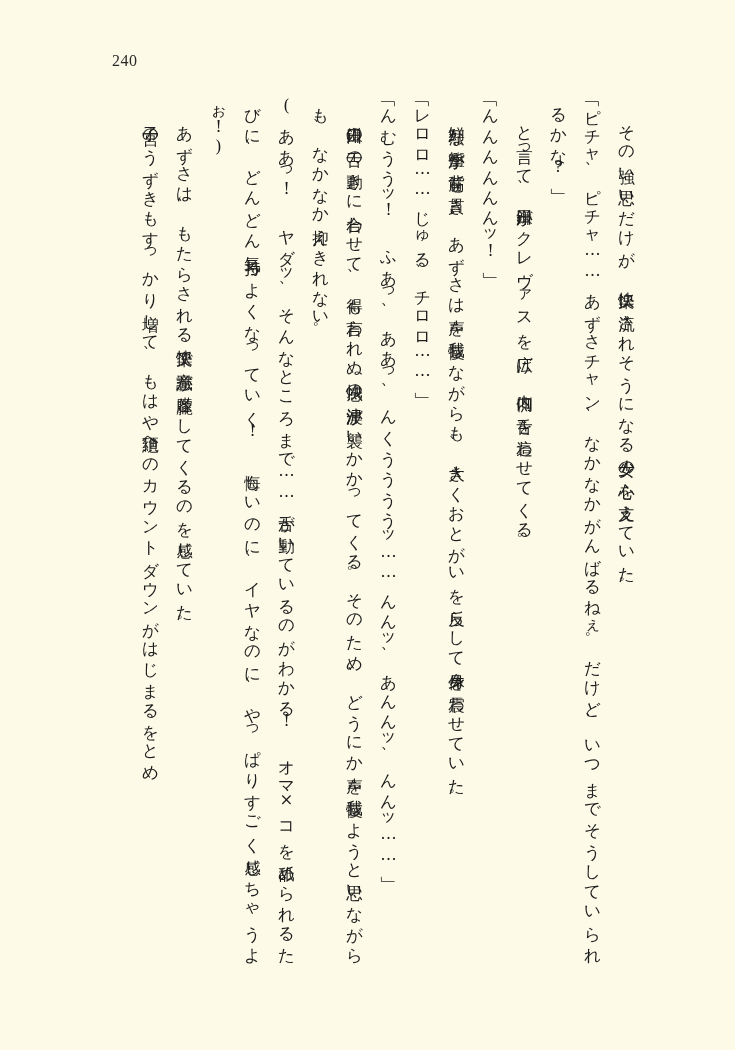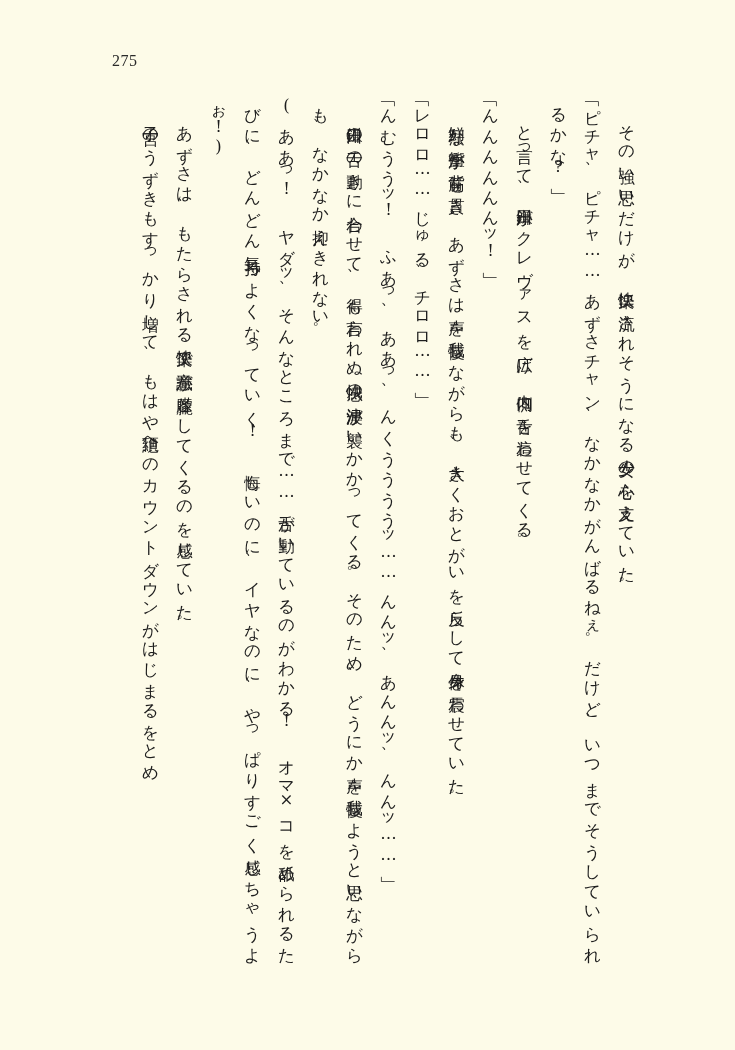--- a/index.html
+++ b/index.html
@@ -50,21 +50,21 @@
   }
   .noindent {
     text-indent: 0;
   }
 </style>
 </head>
 <body>
 
 <div class="page">
 
-  <div class="page-number">275</div>
+  <div class="page-number">240</div>
 
   <div class="text-body">
     <p class="noindent">　その強い思いだけが、快楽に流されそうになる少女の心を支えていた。</p>
     <p class="noindent">「ピチャ、ピチャ……あずさチャン、なかなかがんばるねぇ。だけど、いつまでそうしていられるかな?」</p>
     <p class="noindent">　と言って、鎌田がクレヴァスを広げ、内側に舌を這わせてくる。</p>
     <p class="noindent">「んんんんんんッ!」</p>
     <p class="noindent">　鮮烈な衝撃が背筋を貫き、あずさは声を我慢しながらも、大きくおとがいを反らして身体を震わせていた。</p>
     <p class="noindent">「レロロ……じゅる、チロロ……」</p>
     <p class="noindent">「んむううッ!　ふあっ、ああっ、んくううううッ……んんッ、あんんッ、んんッ……」</p>
     <p class="noindent">　鎌田の舌の動きに合わせて、得も言われぬ快感の津波が襲いかかってくる。そのため、どうにか声を我慢しようと思いながらも、なかなか抑えきれない。</p>

